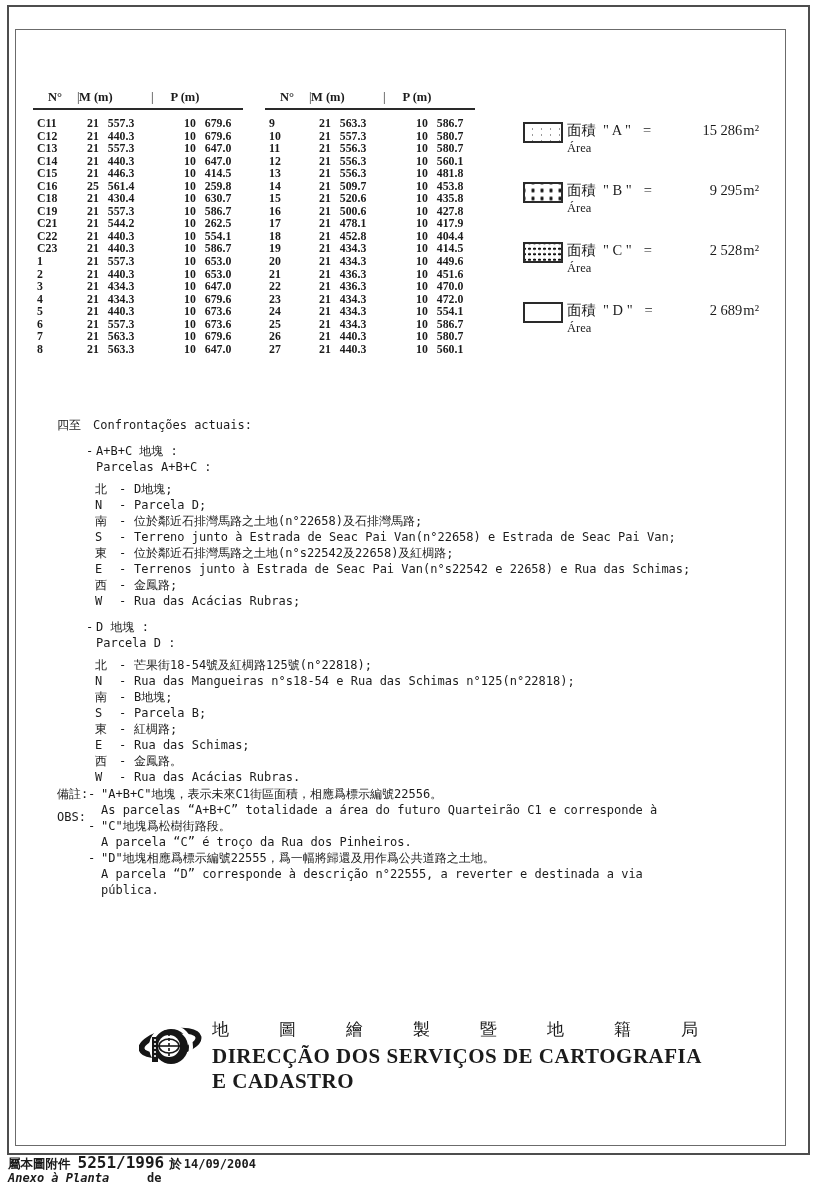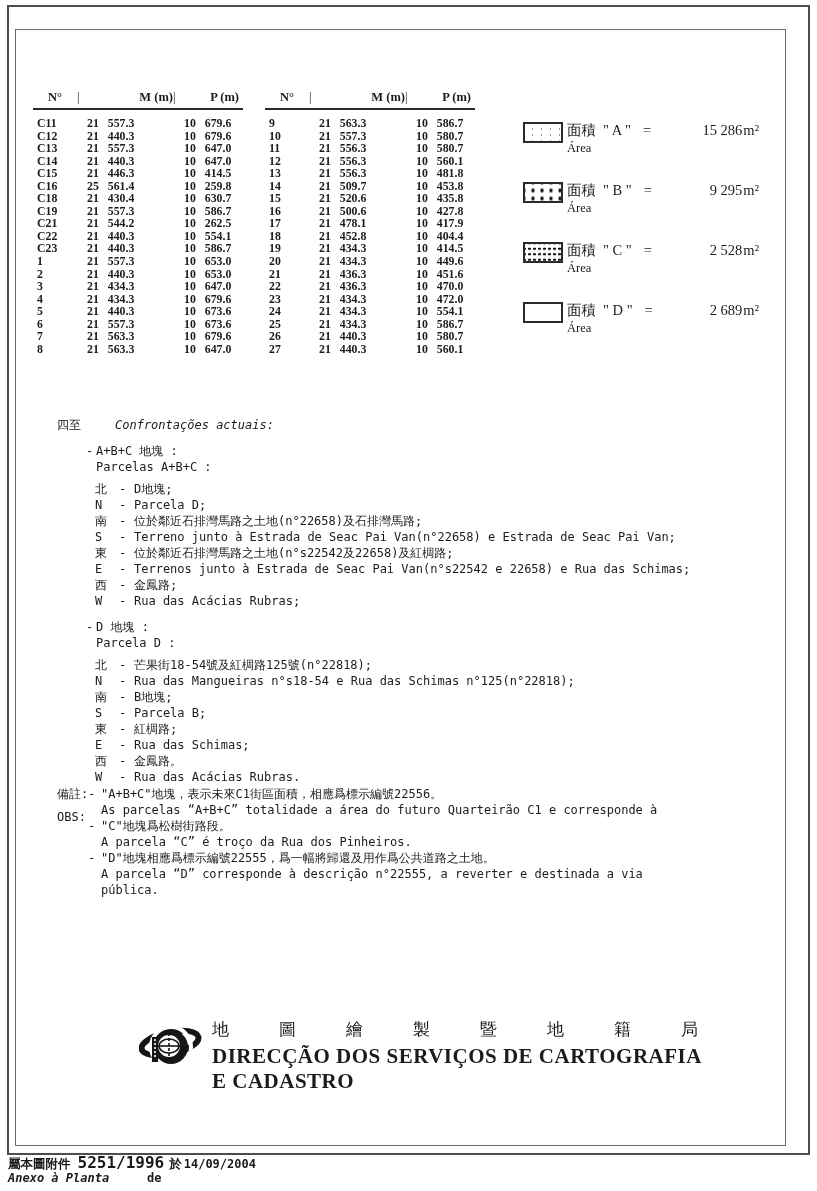--- a/index.html
+++ b/index.html
@@ -10,22 +10,22 @@
   }
   .outer-frame { position:absolute; left:7px; top:5px; width:799px; height:1146px; border:2px solid #4d4d4d; }
   .inner-frame { position:absolute; left:15px; top:29px; width:769px; height:1115px; border:1px solid #6b6b6b; }
 
   
   .coord-table { position:absolute; top:90px; width:212px; font-weight:bold; }
   .coord-table.left  { left:33px; }
   .coord-table.right { left:265px; }
   .t-head { display:flex; align-items:baseline; width:210px; padding-bottom:3px; border-bottom:2px solid #2a2a2a; font-size:12.5px; }
   .h-n { width:44px; text-align:center; }
-  .h-m { width:94px; text-align:right; }
-  .h-p { width:64px; text-align:right; }
+  .h-m { width:72px; text-align:left; }
+  .h-p { width:64px; text-align:center; }
   .h-bar { width:2px; font-weight:normal; }
   .t-body { margin-top:7px; }
   .trow { display:flex; height:12.55px; line-height:12.4px; font-size:11.8px; }
   .c-n { width:50px; padding-left:4px; }
   .c-m { width:97px; word-spacing:6px; white-space:pre; }
   .c-p { word-spacing:6px; white-space:pre; }
 
   
   .legend { position:absolute; left:523px; top:121px; width:238px; }
   .legend-row { position:relative; height:60px; }
@@ -40,21 +40,21 @@
   .l-eq { margin-left:12px; }
   .l-val { margin-left:auto; }
   .l-unit { margin-left:1px; }
   .l2 { font-size:12.5px; margin-top:1px; }
 
   
   .mono { font-family:"DejaVu Sans Mono","Liberation Mono",monospace; }
   .conf { position:absolute; left:57px; top:417px; font-size:12px; line-height:16px; }
   .conf-title { display:flex; }
   .conf-title-zh { width:36px; }
-  .conf-title-pt { margin-left:22px;font-style:italic; }
+  .conf-title-pt { margin-left:0; }
   .conf-group { margin-top:10px; }
   .g-hdr1 { margin-left:29px; display:flex; }
   .g-hdr1 .g-dash { width:10px; }
   .g-hdr2 { margin-left:39px; }
   .g-lines { margin-top:6px; }
   .c-line { display:flex; margin-left:38px; }
   .c-tag { width:24px; }
   .c-sep { width:15px; }
 
   

